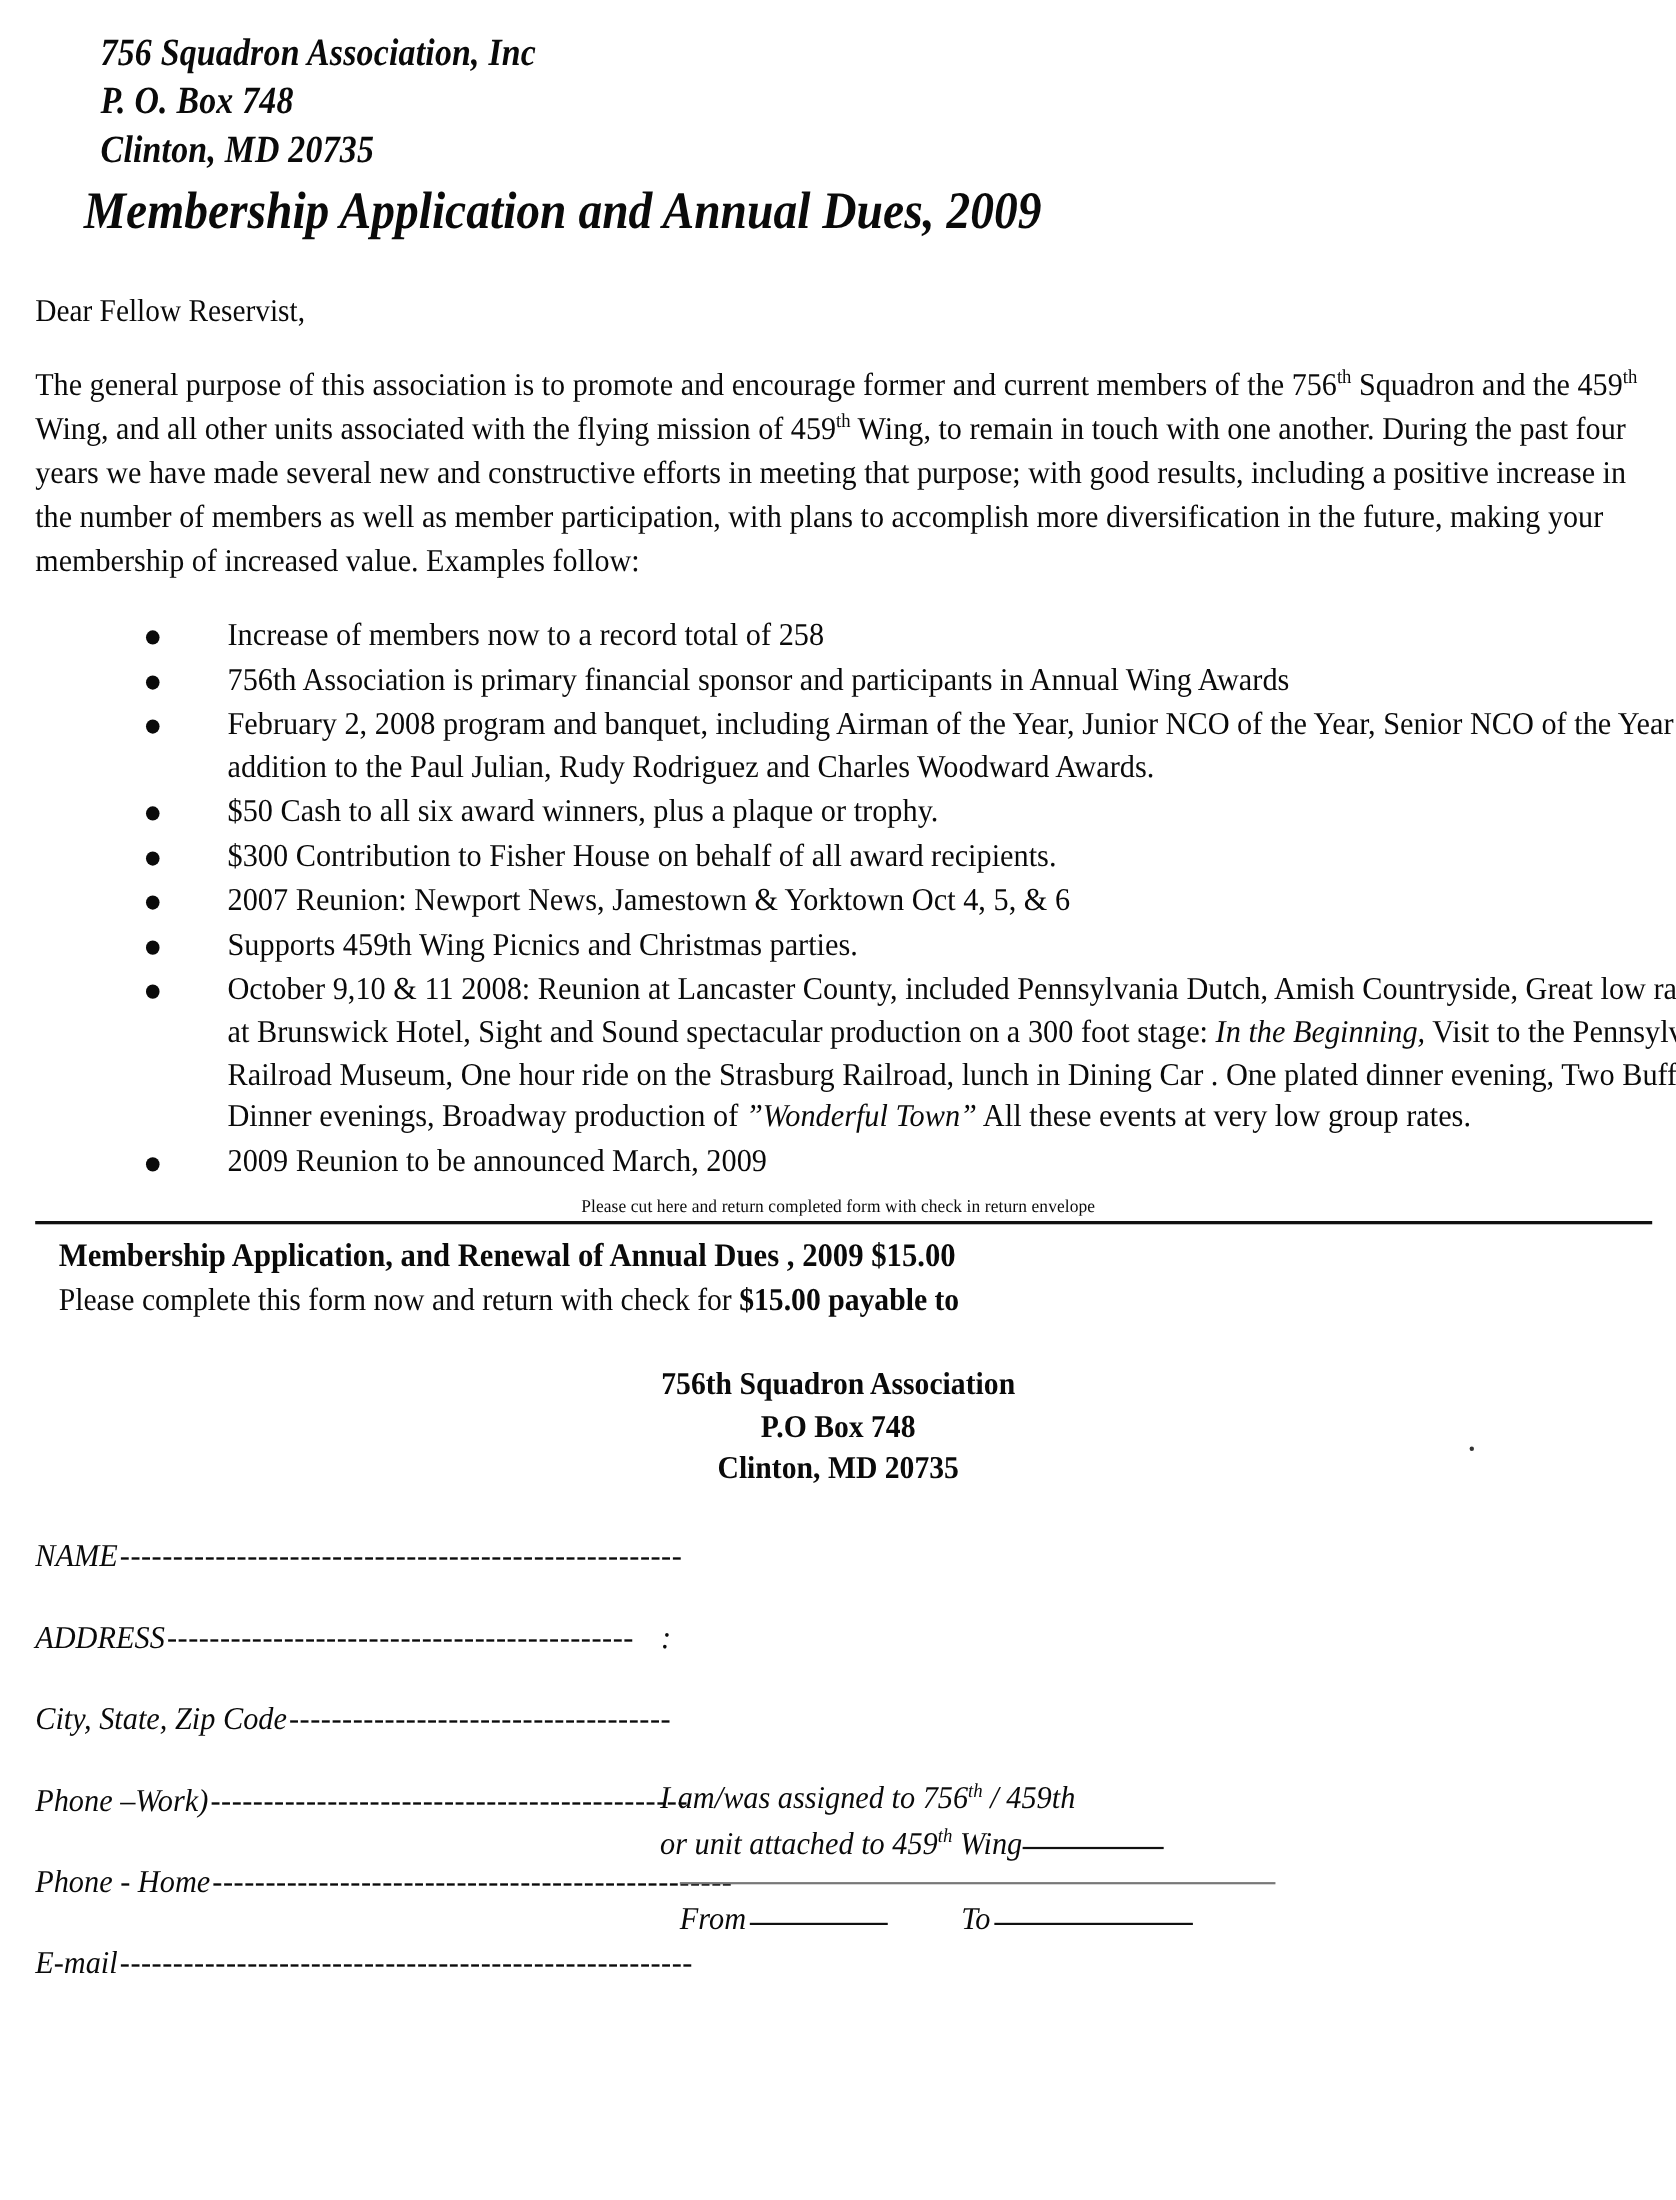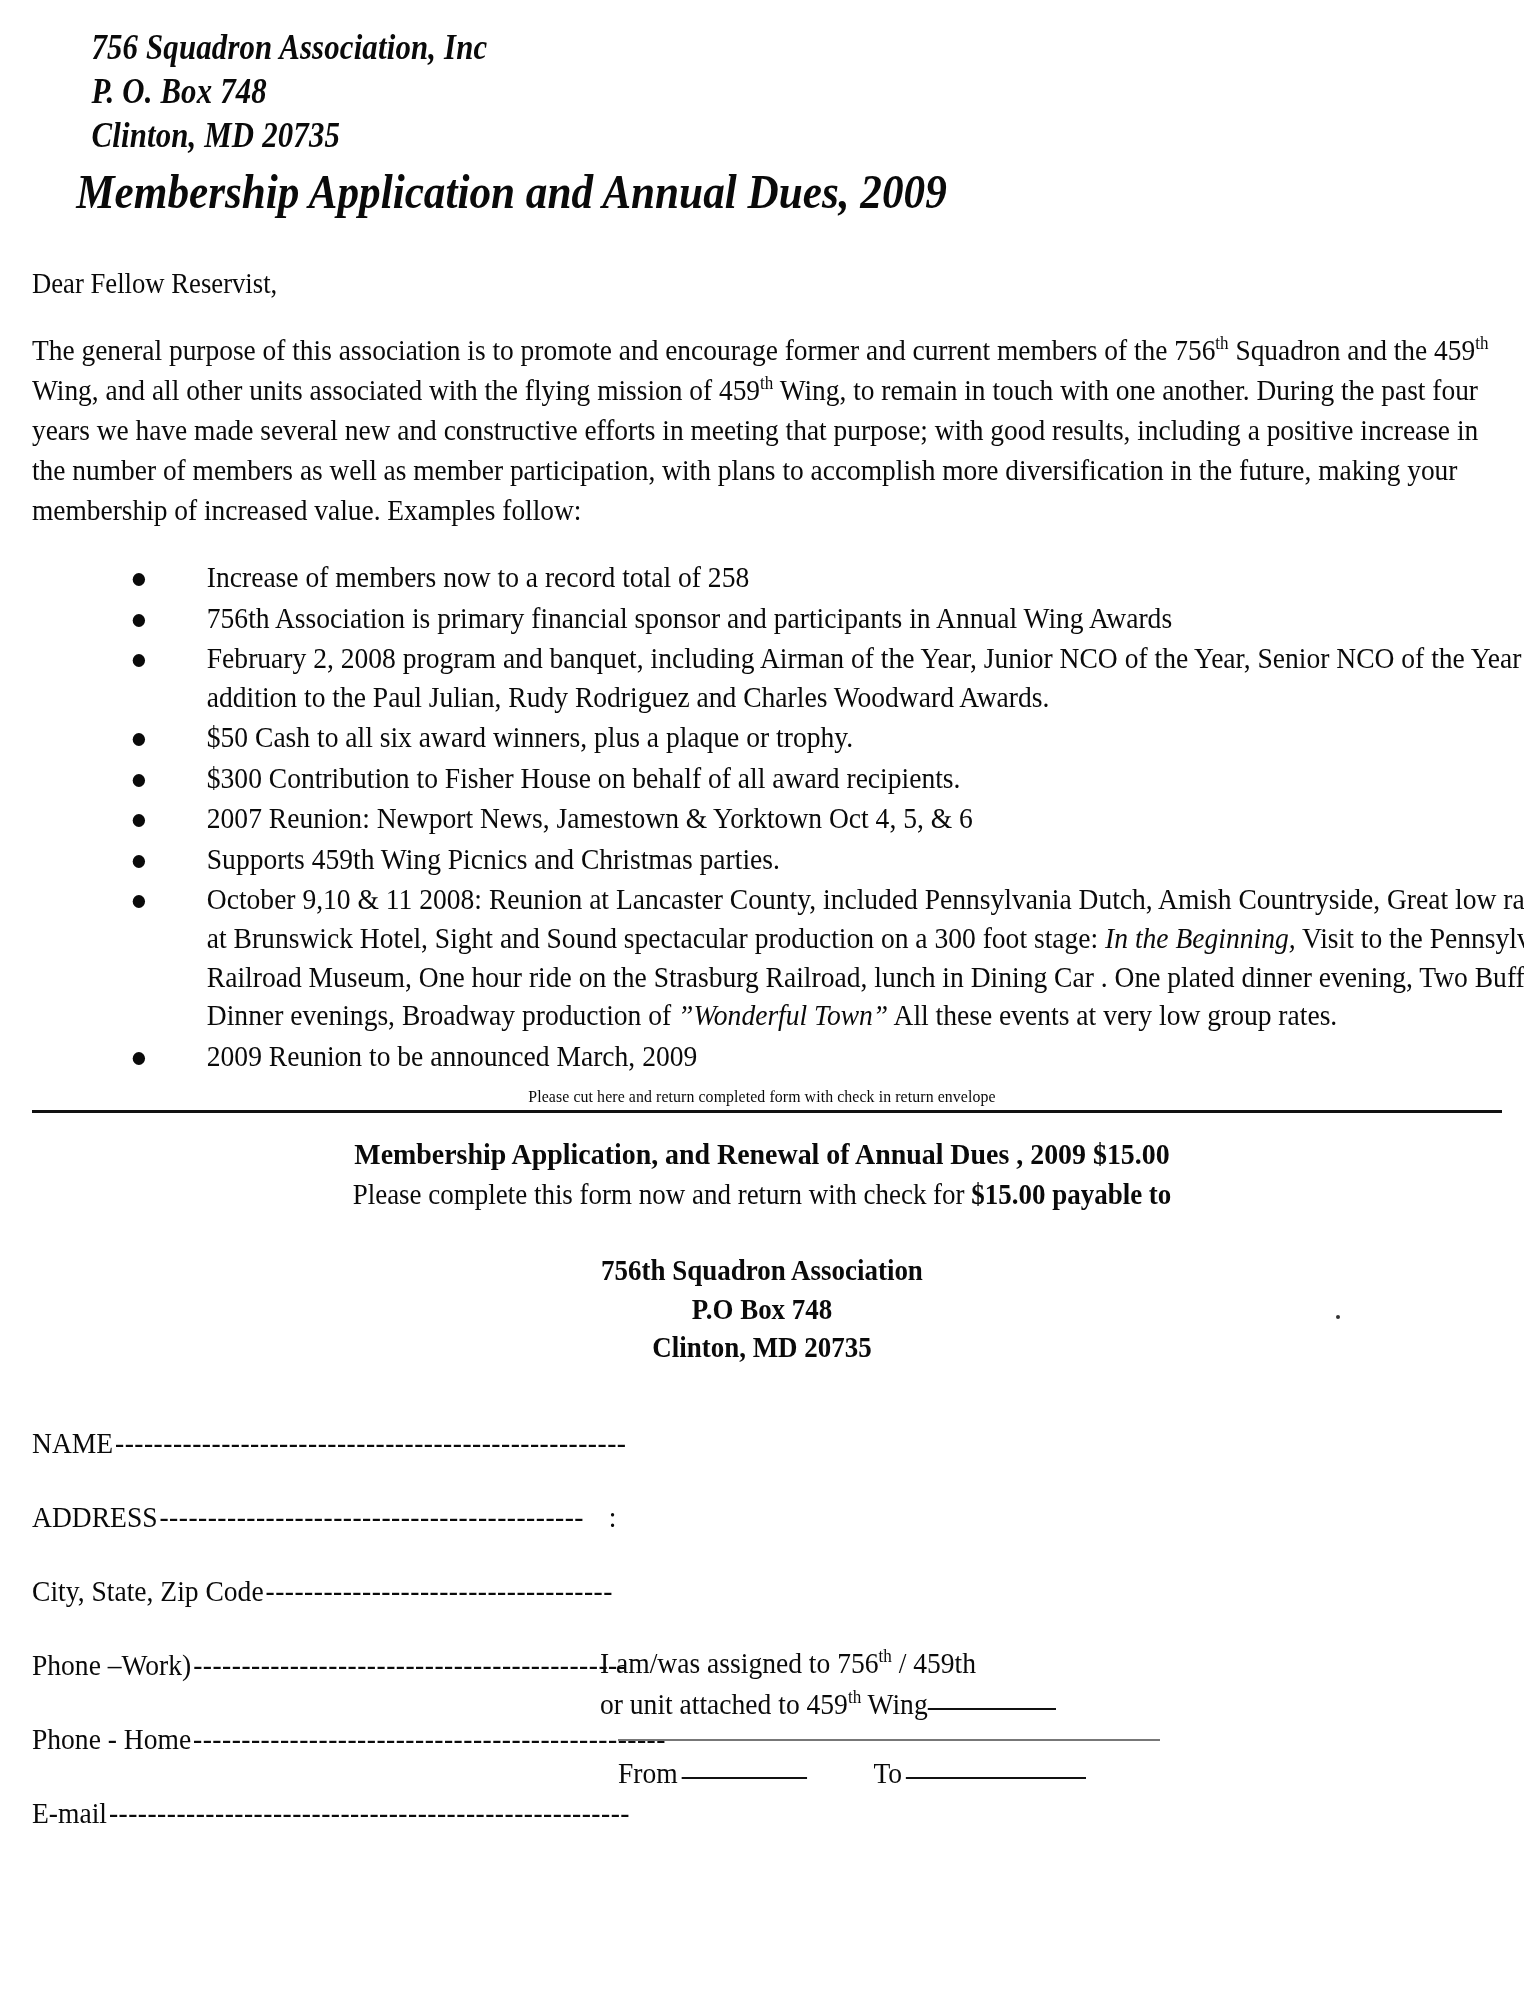--- a/index.html
+++ b/index.html
@@ -115,22 +115,22 @@
   }
   .cut-rule {
     border: 0;
     border-top: 3px solid #111;
     margin: 3px 0 0 32px;
     width: 1470px;
   }
 
   
   .form-head {
-    text-align: center;
-    margin-top: 24px;
+    text-align: left;
+    margin-top: 12px;
   }
   .form-head .fh-1 {
     font-size: 30px;
     font-weight: bold;
     transform: scaleX(0.93);
     transform-origin: center;
     white-space: nowrap;
   }
   .form-head .fh-2 {
     font-size: 29px;
@@ -146,23 +146,24 @@
     margin-top: 40px;
     font-weight: bold;
     font-size: 29px;
     line-height: 1.33;
     transform: scaleX(0.93);
     transform-origin: center;
   }
 
   
   .fields {
-    margin-top: 60px;
+    margin-top: 44px;
     padding-left: 32px;
     position: relative;
+    font-style: italic;
   }
   .field-row {
     display: flex;
     align-items: baseline;
     font-size: 29px;
     height: 74px;
     transform: scaleX(0.95);
     transform-origin: left top;
   }
   .field-label {

